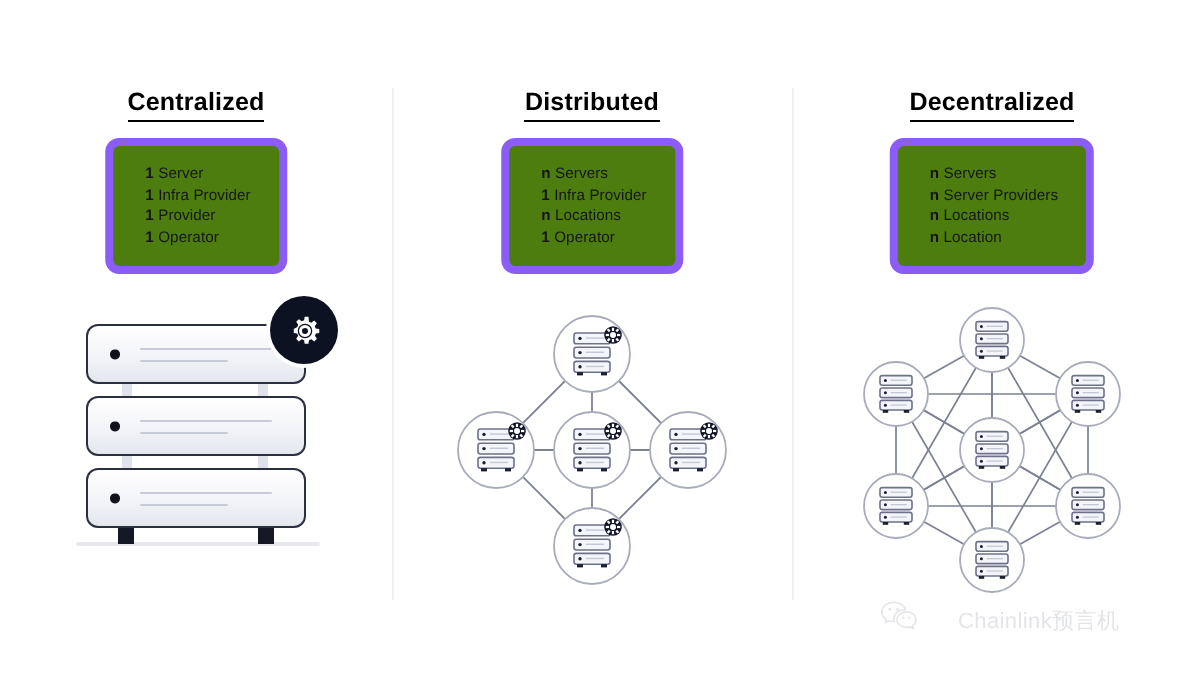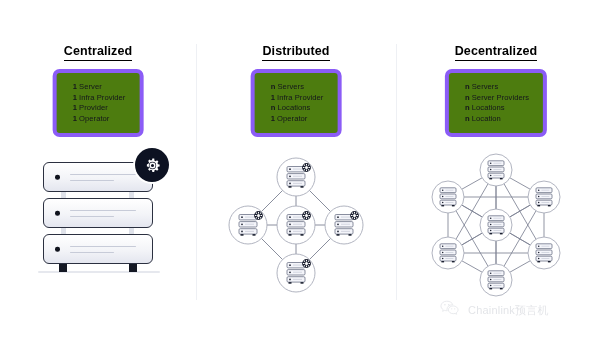--- a/index.html
+++ b/index.html
@@ -194,21 +194,21 @@
   }
   .net svg { display: block; }
 
   
   .watermark {
     position: absolute;
     left: 440px;
     top: 300px;
     display: flex;
     align-items: center;
-    gap: 9px;
+    gap: 20px;
     opacity: 0.40;
   }
   .watermark .wm-text {
     font-size: 11px;
     color: #b9bdc6;
     letter-spacing: 0.2px;
     white-space: nowrap;
   }
   .watermark .wm-icon { display: block; }
 </style>

